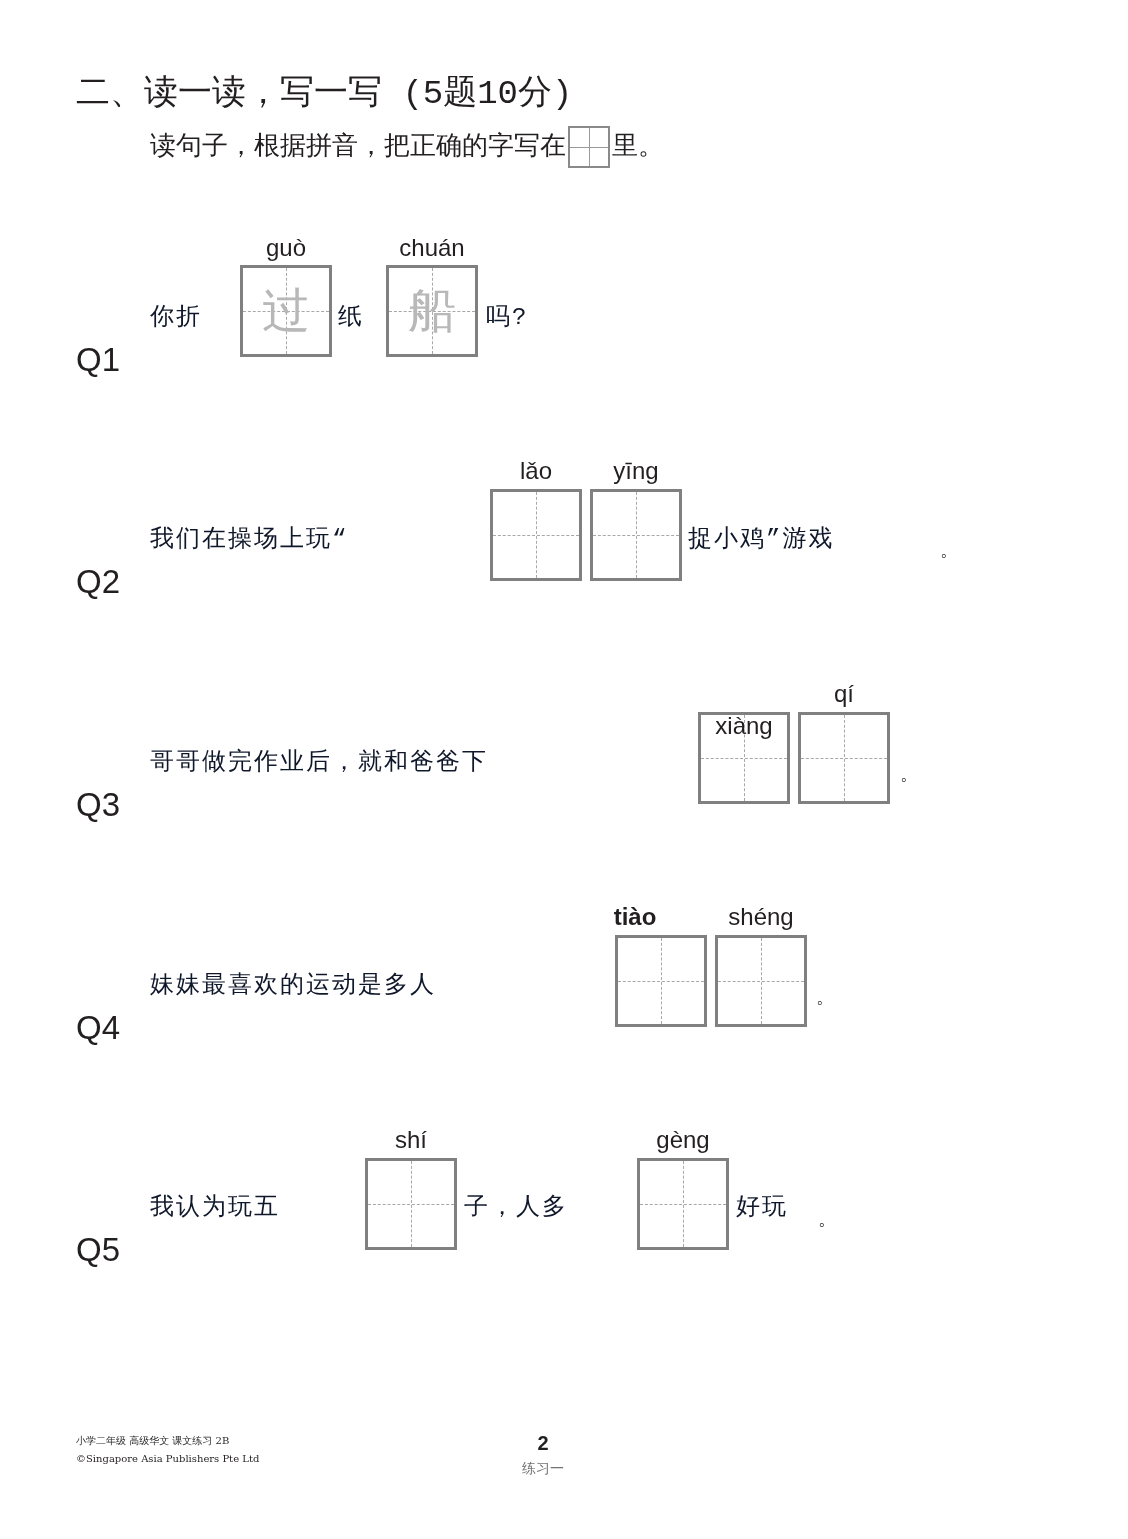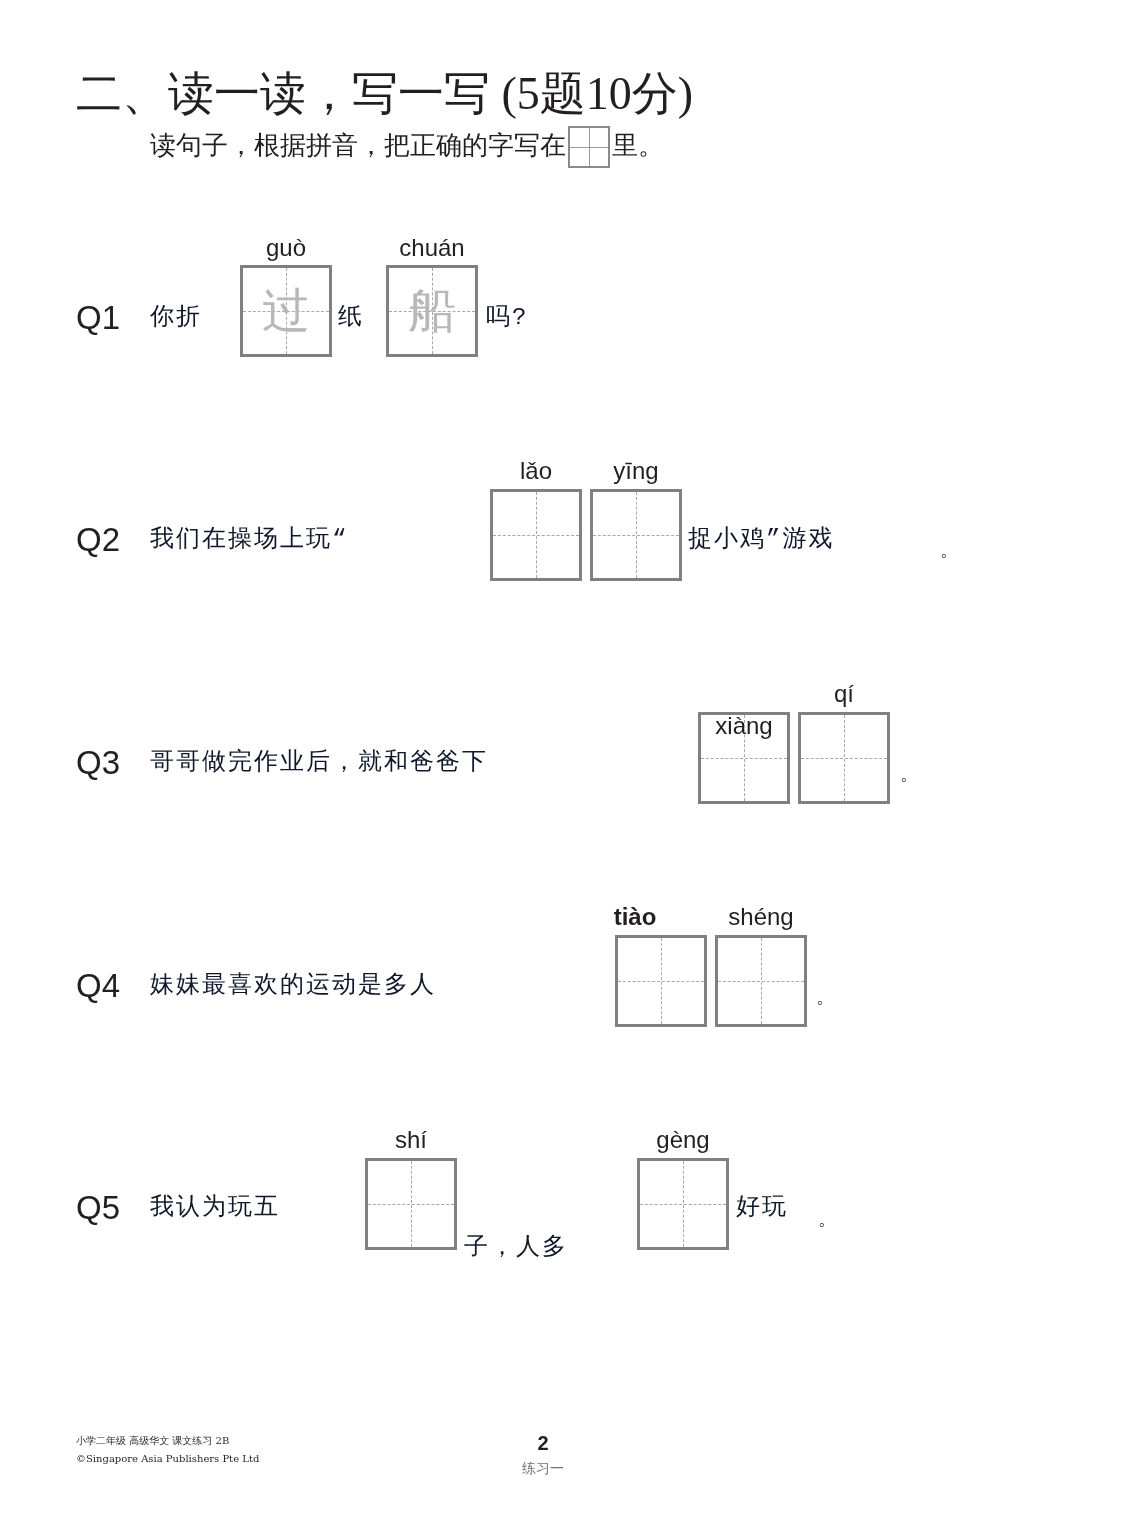--- a/index.html
+++ b/index.html
@@ -1,23 +1,23 @@
 <!DOCTYPE html>
 <html><head>
 <meta charset="utf-8">
 <style>
   html, body { margin:0; padding:0; background:#ffffff; }
   body { width:1128px; height:1539px; position:relative; overflow:hidden; color:#1a1a1a; }
   .abs { position:absolute; }
-  .title { left:76px; top:72px; font-family:Liberation Serif, serif; font-size:46px; line-height:44px; color:#231f20; white-space:nowrap; }
+  .title { left:76px; top:72px; font-family:Liberation Mono, monospace; font-size:34px; line-height:44px; color:#231f20; white-space:nowrap; }
   .instr { left:150px; top:125px; font-family:"DejaVu Serif", serif; font-size:26px; line-height:40px; color:#231f20; white-space:nowrap; }
   .instr-box { display:inline-block; width:42px; height:42px; border:2px solid #8a8a8a; position:relative; vertical-align:middle; margin:0 2px; box-sizing:border-box; }
   .instr-box::before { content:""; position:absolute; left:50%; top:0; bottom:0; border-left:1px solid #9a9a9a; }
   .instr-box::after { content:""; position:absolute; top:50%; left:0; right:0; border-top:1px solid #9a9a9a; }
-  .qnum { font-family:"Liberation Sans", sans-serif; font-size:33px; color:#231f20; line-height:40px; }
+  .qnum { font-family:"Liberation Sans", sans-serif; font-size:33px; color:#231f20; line-height:40px;margin-top:42px; }
   .qtext { font-family:Liberation Mono, monospace; font-size:24px; color:#0f172a; line-height:40px; white-space:nowrap; letter-spacing:2px; }
   .box { width:92px; height:92px; border:3px solid #808080; box-sizing:border-box; }
   .box::before { content:""; position:absolute; left:50%; top:0; bottom:0; border-left:1px dashed #a8a8a8; }
   .box::after { content:""; position:absolute; top:50%; left:0; right:0; border-top:1px dashed #a8a8a8; }
   .box .ghost { position:absolute; left:0; right:0; top:0; bottom:0; display:flex; align-items:center; justify-content:center; font-family:"DejaVu Serif", serif; font-size:48px; color:#b8b8b8; z-index:1; }
   .pinyin { font-family:"Liberation Sans", sans-serif; font-size:24px; color:#231f20; width:92px; text-align:center; line-height:28px; }
   .footer-l { left:76px; top:1432px; font-family:"DejaVu Serif", serif; font-size:10px; line-height:18px; color:#231f20; }
   .page-num { left:520px; top:1432px; width:46px; text-align:center; font-family:"Liberation Sans", sans-serif; font-weight:bold; font-size:20px; color:#231f20; }
   .page-sub { left:510px; top:1460px; width:66px; text-align:center; font-family:"DejaVu Serif", serif; font-size:14px; color:#737373; }
   .period { font-family:"DejaVu Sans", sans-serif; font-size:18px; color:#231f20; }
@@ -74,21 +74,21 @@
   <div class="abs pinyin" style="left:715px;top:903px;">shéng</div>
   <div class="abs box" style="left:715px;top:935px;"></div>
   <div class="abs period" style="left:816px;top:985px;">。</div>
 </div>
 
 <div>
   <div class="abs qnum" style="left:76px;top:1188px;">Q5</div>
   <div class="abs qtext" style="left:150px;top:1188px;">我认为玩五</div>
   <div class="abs pinyin" style="left:365px;top:1126px;">shí</div>
   <div class="abs box" style="left:365px;top:1158px;"></div>
-  <div class="abs qtext" style="left:464px;top:1188px;margin-top:40px;">子，人多</div>
+  <div class="abs qtext" style="left:464px;top:1188px;">子，人多</div>
   <div class="abs pinyin" style="left:637px;top:1126px;">gèng</div>
   <div class="abs box" style="left:637px;top:1158px;"></div>
   <div class="abs qtext" style="left:736px;top:1188px;">好玩</div>
   <div class="abs period" style="left:818px;top:1207px;">。</div>
 </div>
 
 <div class="abs footer-l">
   <div>小学二年级 高级华文 课文练习 2B</div>
   <div>©Singapore Asia Publishers Pte Ltd</div>
 </div>

